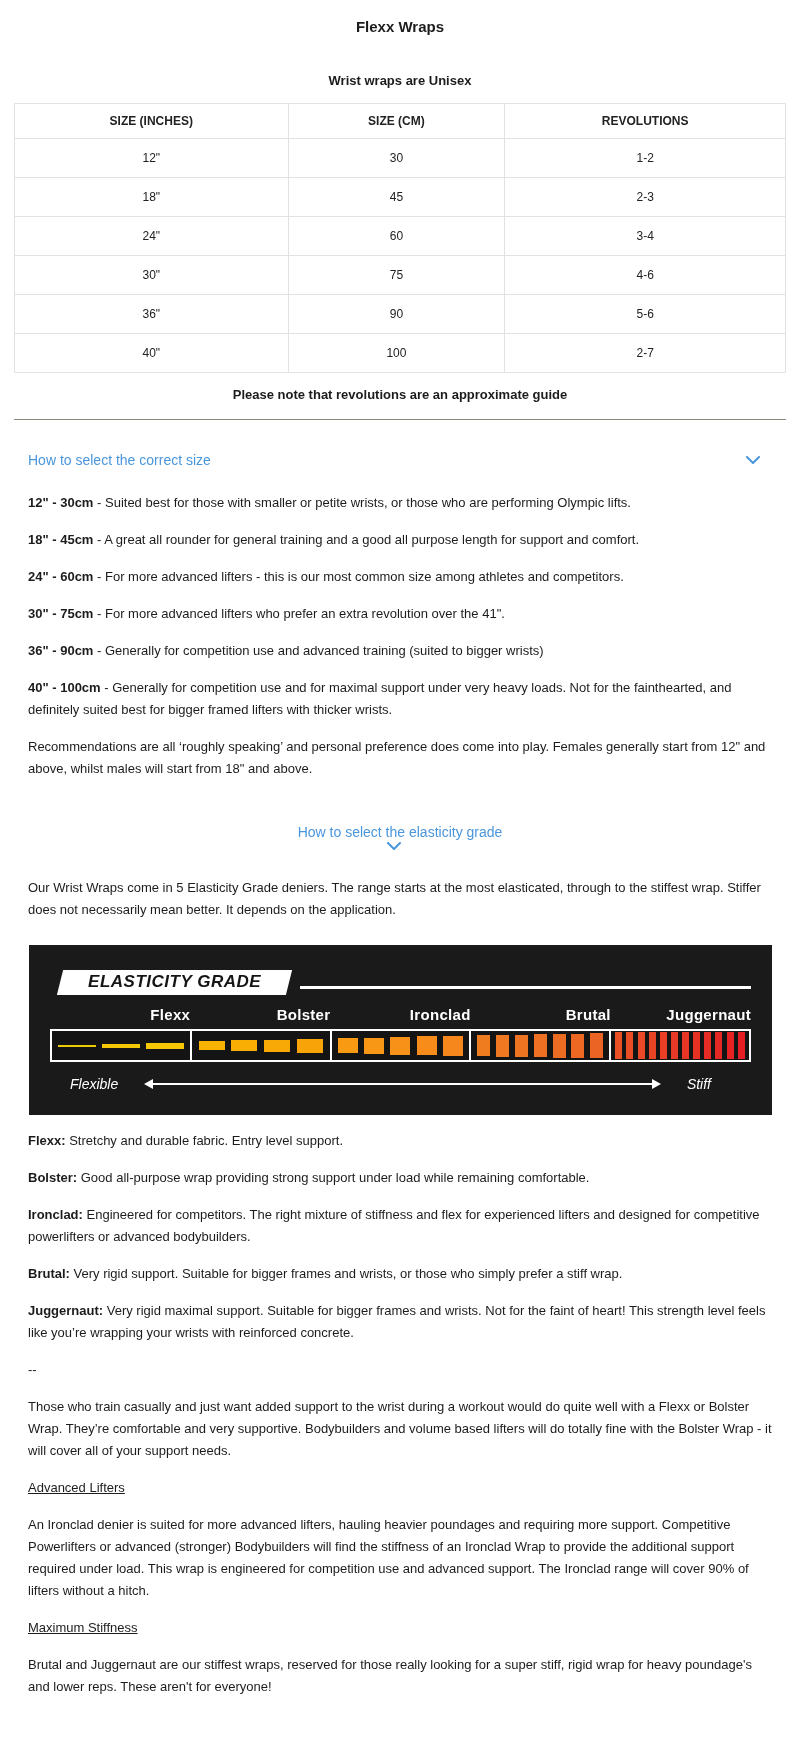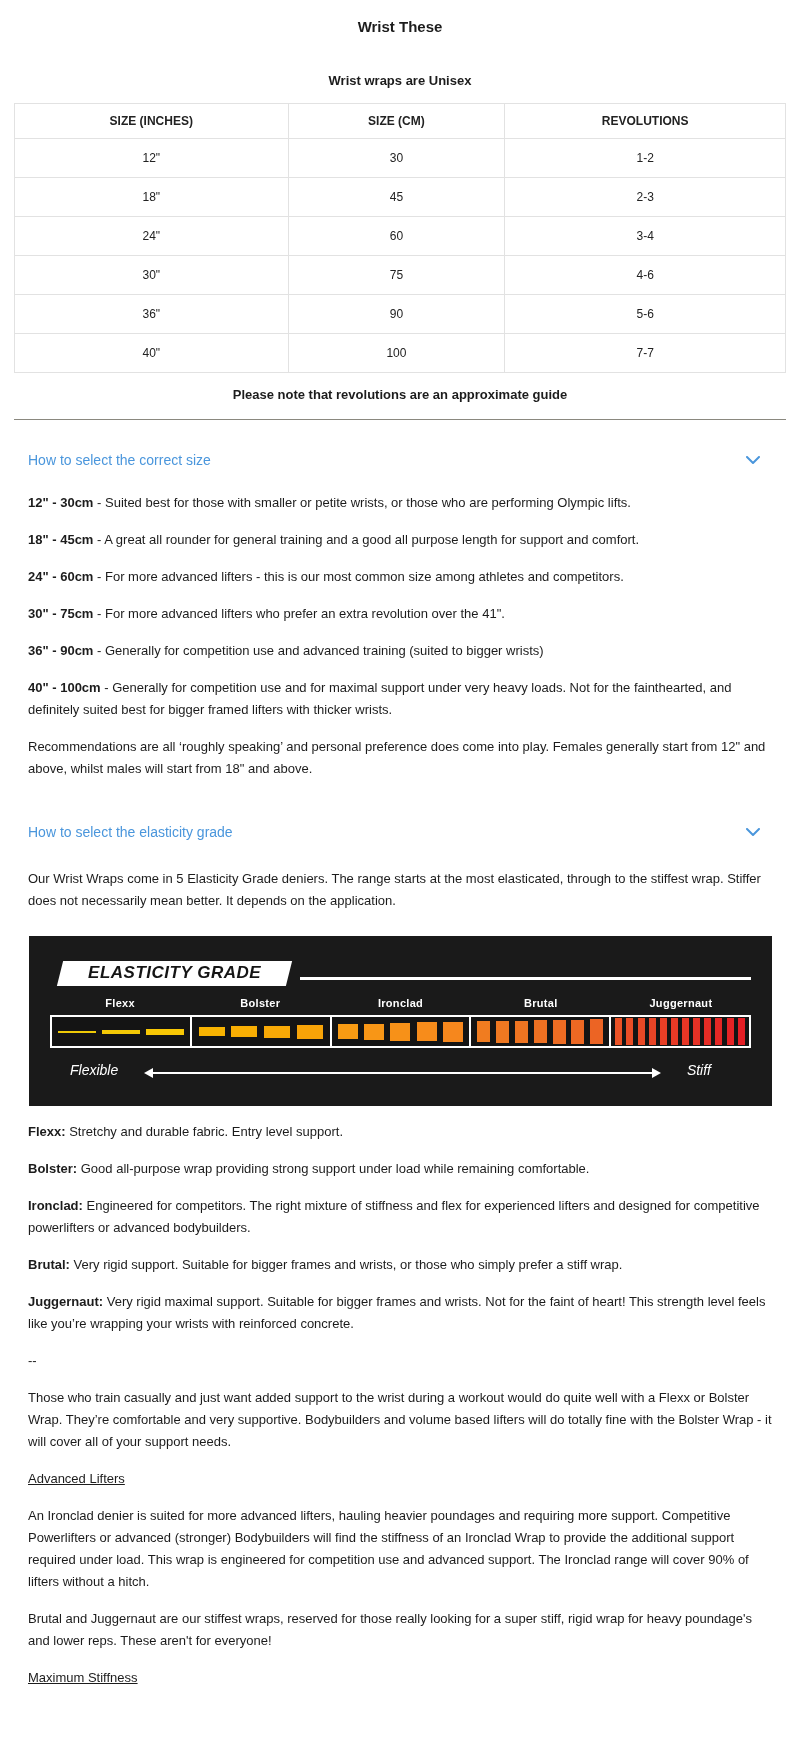--- a/index.html
+++ b/index.html
@@ -8,53 +8,53 @@
   .page-title{font-size:15px;font-weight:bold;text-align:center;margin:10px 0 0;}
   .page-subtitle{font-size:13px;font-weight:bold;text-align:center;margin:38px 0 0;}
   table.size-table{width:100%;border-collapse:collapse;margin-top:15px;}
   .size-table th,.size-table td{border:1px solid #e2e2e2;text-align:center;font-size:12px;color:#222;}
   .size-table th{font-weight:bold;padding:10px 22px;}
   .size-table td{padding:12px 6px;}
   .table-note{font-size:13px;font-weight:bold;text-align:center;margin:14px 0 0;}
   .divider{border:none;border-top:1px solid #8a887f;margin:17px 0 0;}
   .accordion{display:flex;justify-content:space-between;align-items:center;padding:0 14px;color:#4a96dc;font-size:14px;line-height:20px;cursor:pointer;}
   .accordion.first{margin-top:30px;}
-  .accordion.second{margin-top:42px;}
+  .accordion.second{margin-top:42px;flex-direction:column;}
   .chev{margin-right:12px;flex:0 0 auto;display:block;}
   .text-block{padding:0 14px;font-size:13px;line-height:22px;color:#1c1c1c;}
   .text-block p{margin:15px 0 0;}
   .sizes{margin-top:22px;}
   .intro-block{margin-top:26px;}
   .grades-block{margin-top:9px;}
   b.lead{font-weight:bold;}
   .rec-heading{text-decoration:underline;}
   
   .banner{margin:24px 14px 0 15px;height:170px;background:#1a1a1a;position:relative;overflow:hidden;}
   .banner-head{position:relative;margin:25px 21px 0;height:24px;}
   .banner-title-wrap{position:absolute;left:10px;top:0;background:#ffffff;transform:skewX(-14deg);padding:2px 28px 3px;}
   .banner-title{display:block;transform:skewX(14deg);font-size:17px;font-weight:bold;font-style:italic;color:#151515;letter-spacing:.5px;white-space:nowrap;}
   .banner-line{position:absolute;left:250px;right:0;top:16px;height:3px;background:#ffffff;}
   .banner-labels{display:flex;margin:12px 21px 0;}
-  .banner-label{flex:1;text-align:center;color:#ffffff;font-weight:bold;font-size:11px;letter-spacing:.3px;}
+  .banner-label{flex:1;text-align:right;color:#ffffff;font-weight:bold;font-size:15px;letter-spacing:.3px;}
   .bar{display:flex;margin:6px 21px 0;height:29px;border:2px solid #ffffff;background:#141414;}
   .bar-section{flex:1;display:flex;align-items:center;justify-content:space-evenly;border-right:2px solid #ffffff;}
   .bar-section:last-child{border-right:none;}
   .bar-seg{flex:0 0 auto;}
-  .scale-row{display:flex;align-items:flex-end;margin:14px 21px 0;padding:0 40px 0 20px;color:#ffffff;font-style:italic;font-size:14px;}
+  .scale-row{display:flex;align-items:center;margin:14px 21px 0;padding:0 40px 0 20px;color:#ffffff;font-style:italic;font-size:14px;}
   .arrow{flex:1;display:flex;align-items:center;margin:0 26px;}
   .arrow-line{flex:1;height:2px;background:#ffffff;}
   .arrow-head-left{width:0;height:0;border-right:9px solid #ffffff;border-top:5px solid transparent;border-bottom:5px solid transparent;}
   .arrow-head-right{width:0;height:0;border-left:9px solid #ffffff;border-top:5px solid transparent;border-bottom:5px solid transparent;}
 </style>
 </head>
 <body>
 
 <div class="container">
 
-  <h1 class="page-title">Wrist These</h1>
+  <h1 class="page-title">Flexx Wraps</h1>
   <p class="page-subtitle">Wrist wraps are Unisex</p>
 
   <table class="size-table">
     <thead>
       <tr id="size-table-head-row">
           <th>SIZE (INCHES)</th>
           <th>SIZE (CM)</th>
           <th>REVOLUTIONS</th>
         </tr>
     </thead>
@@ -80,21 +80,21 @@
           <td>4-6</td>
         </tr>
         <tr>
           <td>36"</td>
           <td>90</td>
           <td>5-6</td>
         </tr>
         <tr>
           <td>40"</td>
           <td>100</td>
-          <td>7-7</td>
+          <td>2-7</td>
         </tr>
       </tbody>
   </table>
 
   <p class="table-note">Please note that revolutions are an approximate guide</p>
 
   <hr class="divider">
 
   <div class="accordion first">
     <span>How to select the correct size</span>
@@ -201,17 +201,17 @@
     </div>
 
   <div class="text-block">
     <p>--</p>
   </div>
 
   <div class="text-block" id="recommendations">
       <p>Those who train casually and just want added support to the wrist during a workout would do quite well with a Flexx or Bolster Wrap. They’re comfortable and very supportive. Bodybuilders and volume based lifters will do totally fine with the Bolster Wrap - it will cover all of your support needs.</p>
       <p><span class="rec-heading">Advanced Lifters</span></p>
       <p>An Ironclad denier is suited for more advanced lifters, hauling heavier poundages and requiring more support. Competitive Powerlifters or advanced (stronger) Bodybuilders will find the stiffness of an Ironclad Wrap to provide the additional support required under load. This wrap is engineered for competition use and advanced support. The Ironclad range will cover 90% of lifters without a hitch.</p>
+      <p><span class="rec-heading">Maximum Stiffness</span></p>
       <p>Brutal and Juggernaut are our stiffest wraps, reserved for those really looking for a super stiff, rigid wrap for heavy poundage's and lower reps. These aren't for everyone!</p>
-      <p><span class="rec-heading">Maximum Stiffness</span></p>
     </div>
 
 </div>
 
 </body></html>

